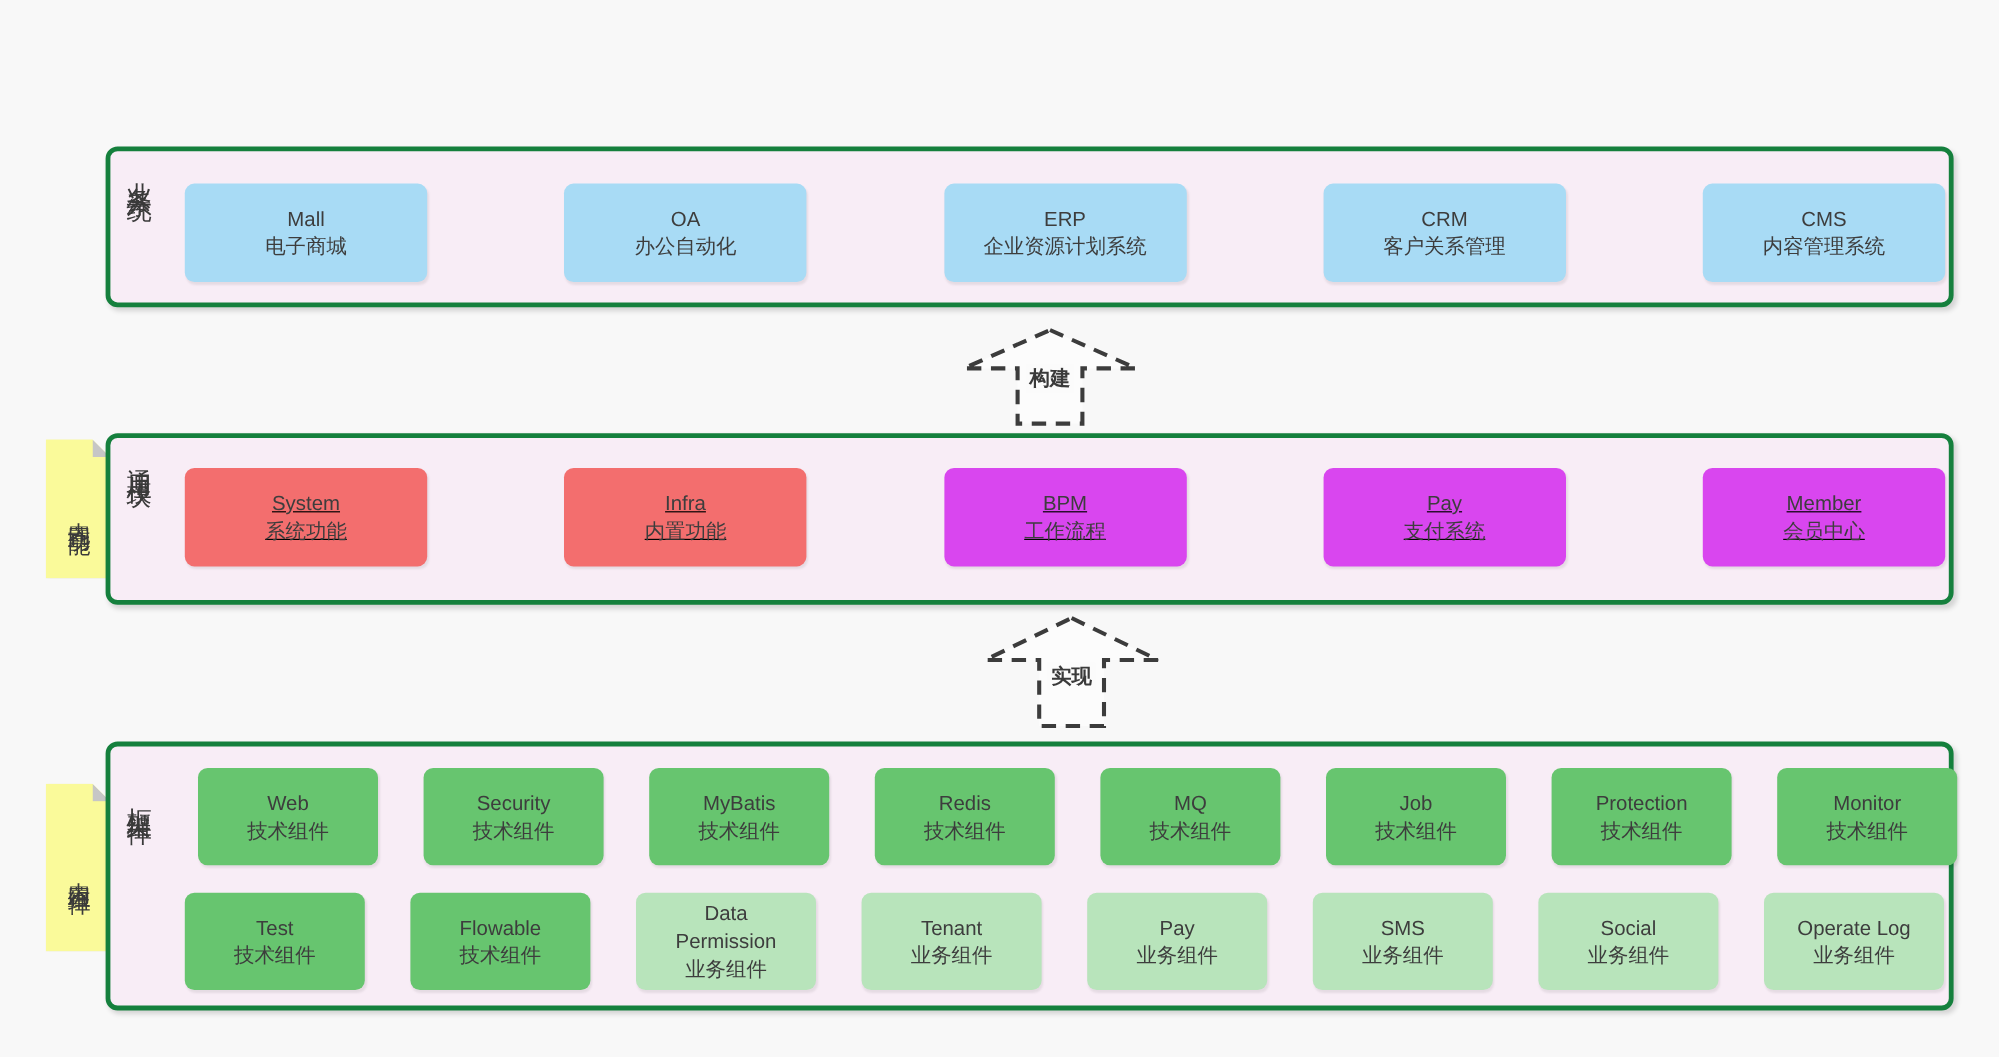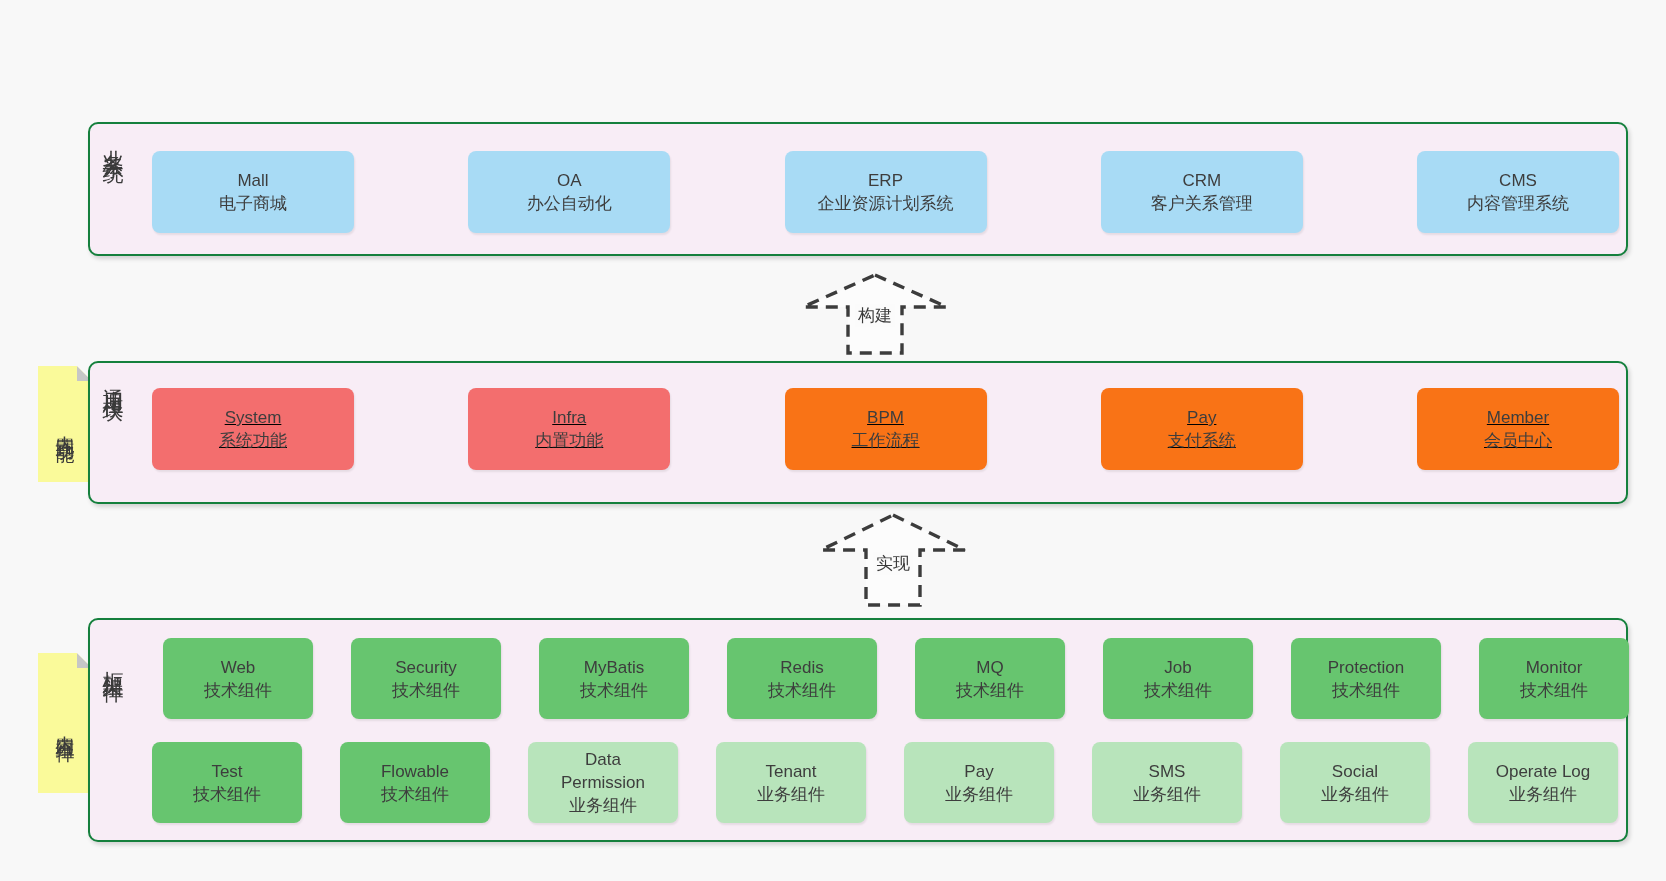--- a/index.html
+++ b/index.html
@@ -1,21 +1,21 @@
 <!DOCTYPE html>
 <html><head>
 <meta charset="utf-8">
 <style>
   html,body{margin:0;padding:0;}
   body{background:#f8f8f8;font-family:"Liberation Sans","DejaVu Sans",sans-serif;}
   #canvas{position:relative;width:1666px;height:881px;background:#f8f8f8;overflow:hidden;}
 
   
   .panel{position:absolute;left:88px;width:1540px;box-sizing:border-box;
-         background:#f8edf6;border:2px solid #15803d;border-radius:10px;
+         background:#f8edf6;border:4px solid #15803d;border-radius:10px;
          box-shadow:2px 3px 4px rgba(0,0,0,0.15);z-index:1;}
   #panel-business{top:122px;height:134px;}
   #panel-modules{top:361px;height:143px;}
   #panel-components{top:618px;height:224px;}
 
   
   .v-label{position:absolute;left:9px;top:9px;writing-mode:vertical-rl;text-orientation:upright;
            font-size:21px;letter-spacing:4px;color:#3a3a3a;}
   #panel-components .v-label{top:34px;}
 
@@ -26,39 +26,39 @@
   #panel-components .row-1{left:62px;top:18px;width:1466px;padding-left:11px;}
   #panel-components .row-2{left:62px;top:122px;width:1466px;gap:34px;}
 
   .box{border-radius:8px;display:flex;flex-direction:column;justify-content:center;align-items:center;
        text-align:center;font-size:17px;line-height:23px;color:#3d3d3d;box-sizing:border-box;
        box-shadow:1px 2px 2px rgba(0,0,0,0.08);}
   .w202{width:202px;height:82px;}
   .w150{width:150px;height:81px;padding:0 13px;}
   .blue{background:#a8dbf5;}
   .red{background:#f36e6e;}
-  .pink{background:#f97316;}
+  .pink{background:#d946ef;}
   .green{background:#67c56f;}
   .green-light{background:#b8e4bb;}
   .bt,.bs{display:block;}
 
   
   .note{position:absolute;left:38px;width:54px;background:#fafa9a;z-index:0;
         clip-path:polygon(0 0,calc(100% - 15px) 0,100% 15px,100% 100%,0 100%);
         filter:drop-shadow(1px 2px 2px rgba(0,0,0,0.22));}
   #note-modules{top:366px;height:116px;}
   #note-components{top:653px;height:140px;}
   .note-fold{position:absolute;top:0;right:0;width:15px;height:15px;background:#c6c6c6;
              clip-path:polygon(0 0,100% 100%,0 100%);}
   .note-text{position:absolute;left:50%;top:52%;transform:translate(-50%,-50%);
              writing-mode:vertical-rl;text-orientation:upright;font-size:19px;letter-spacing:3px;
              color:#3a3a3a;white-space:nowrap;}
 
   
-  .arrow{position:absolute;z-index:0;}
+  .arrow{position:absolute;z-index:0;font-weight:bold;}
   #arrow-build{left:800px;top:272px;width:150px;height:84px;}
   #arrow-implement{left:818px;top:512px;width:150px;height:96px;}
   .arrow svg{display:block;width:100%;height:100%;}
   .arrow-label{position:absolute;left:50%;transform:translateX(-50%);background:#fbfbfb;
                font-size:17px;color:#3a3a3a;padding:0 3px;white-space:nowrap;}
   #arrow-build .arrow-label{top:38%;}
   #arrow-implement .arrow-label{top:42%;}
 </style>
 </head>
 <body>

